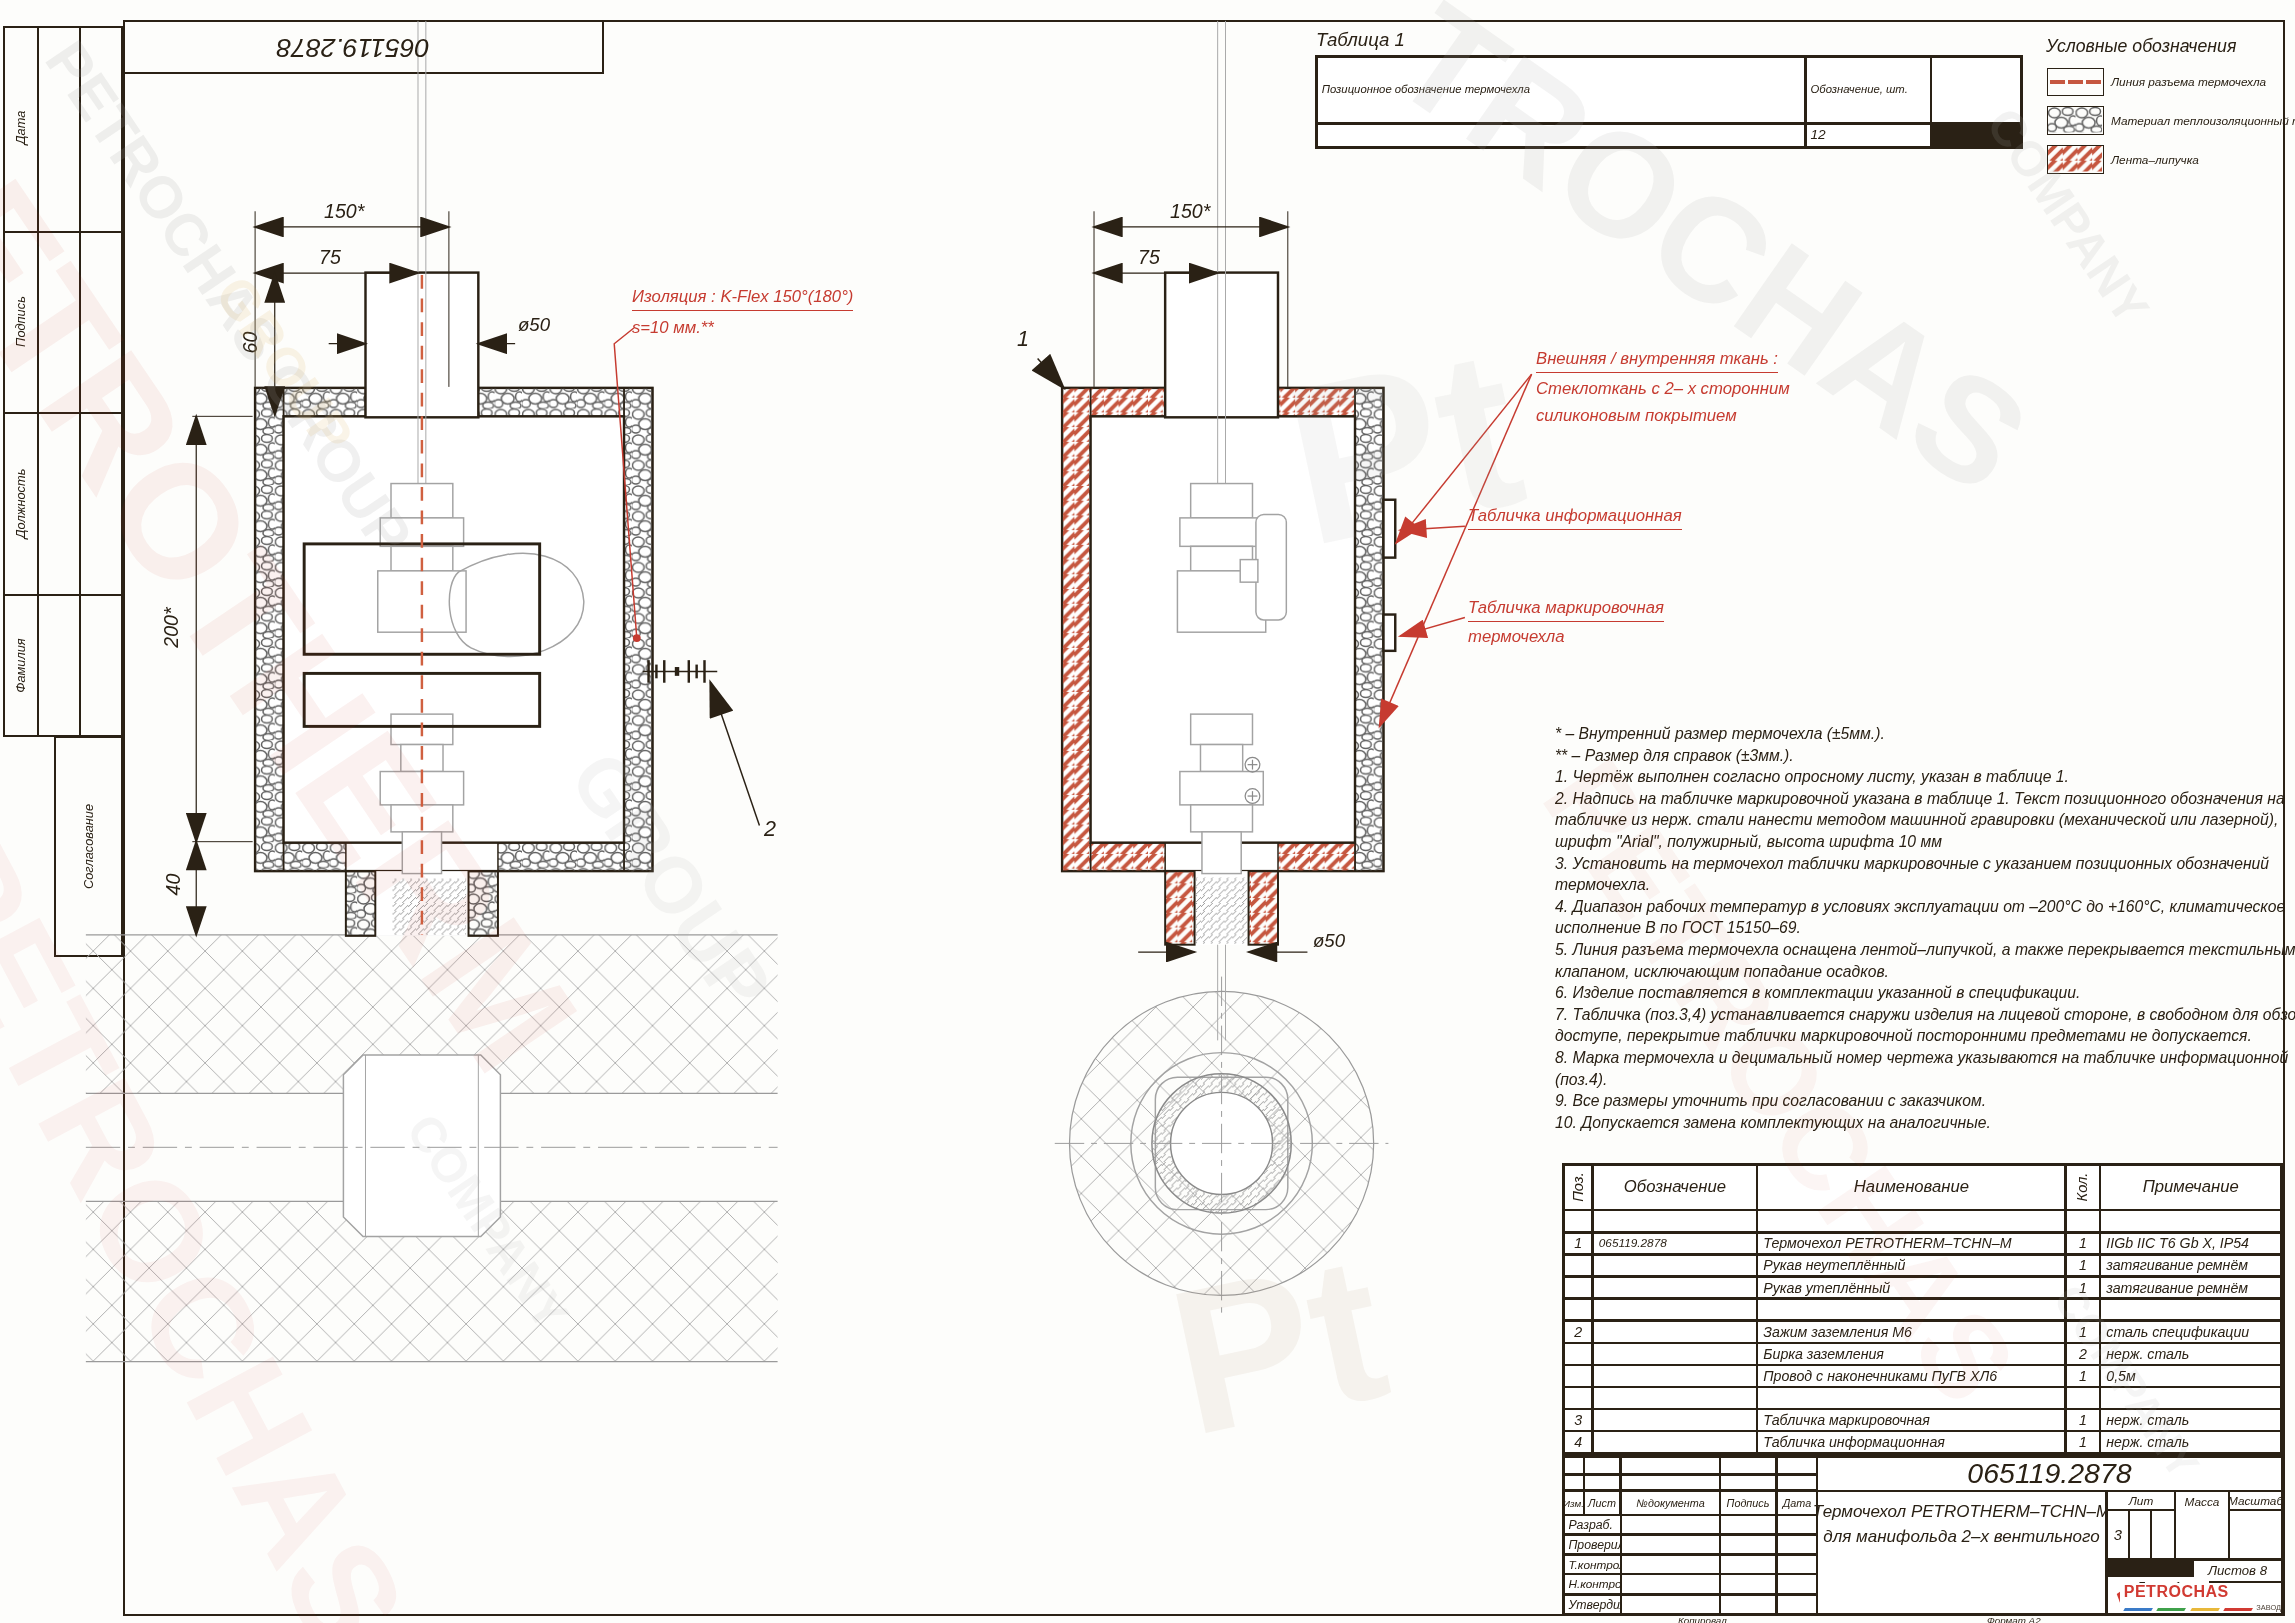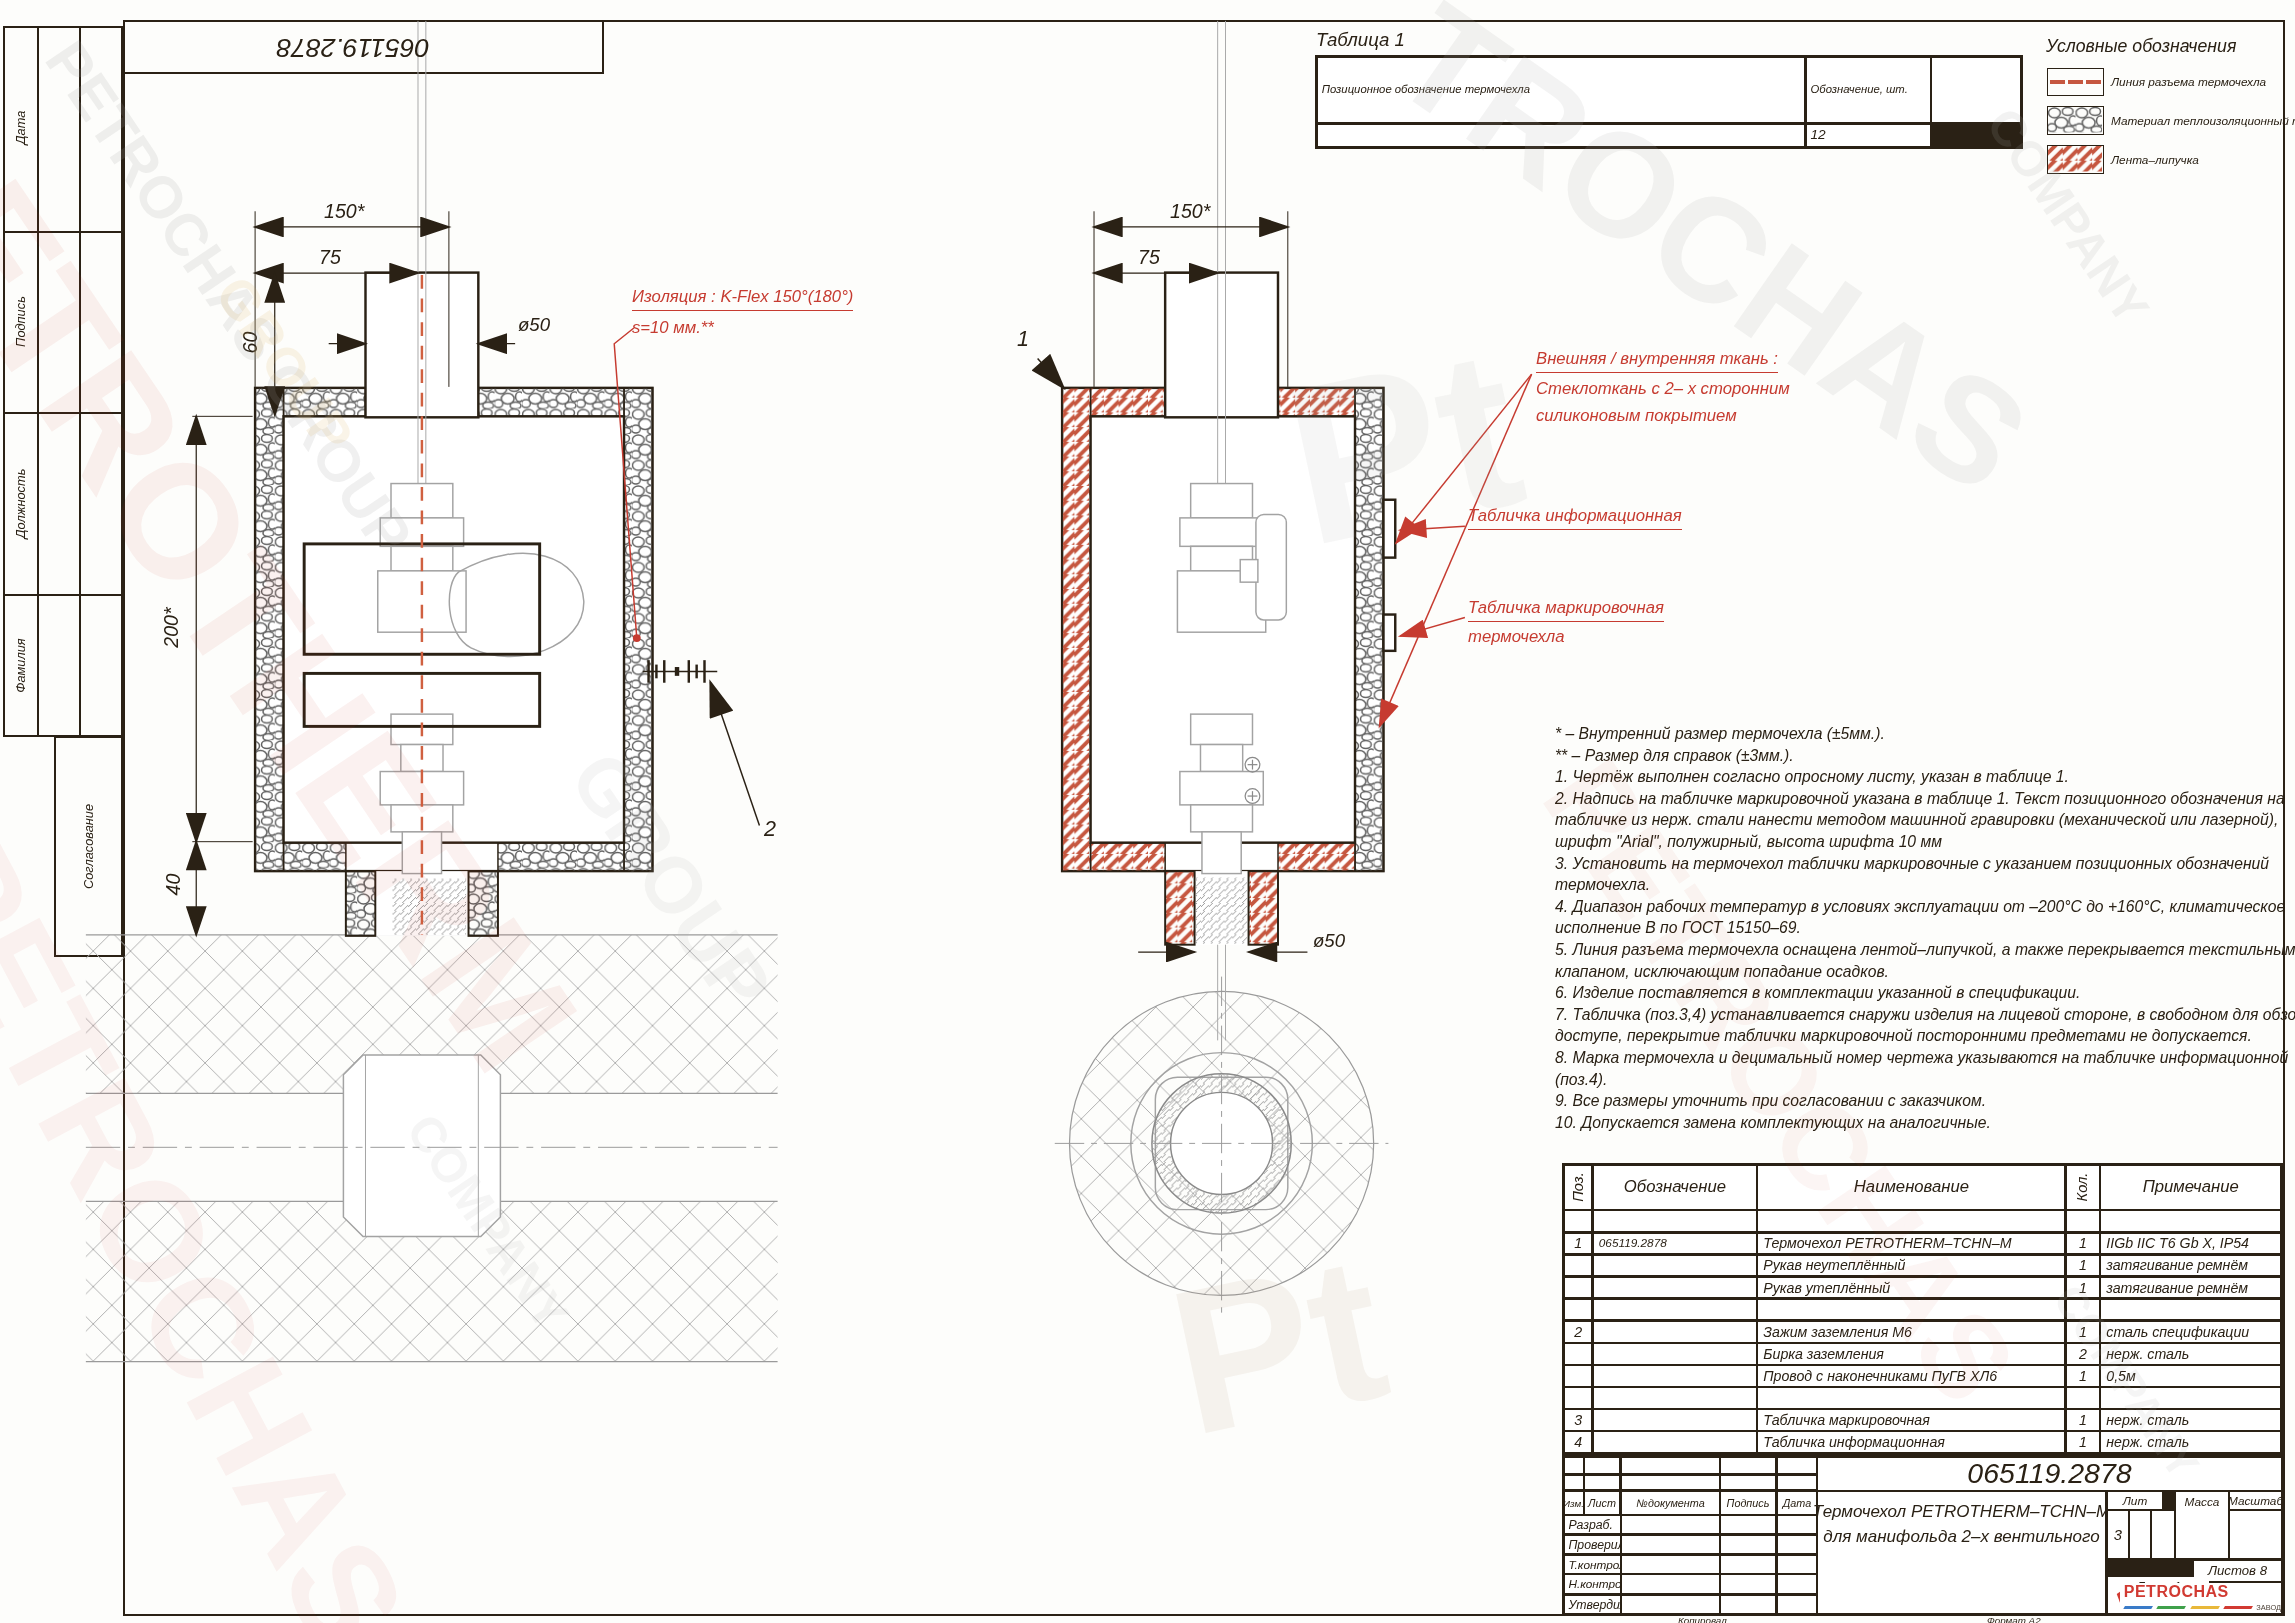--- a/index.html
+++ b/index.html
@@ -427,39 +427,39 @@
   <div class="tc" style="left:159px;top:141px;width:54px;height:17px"></div>
   <div class="tc" style="left:216px;top:141px;width:38px;height:17px"></div>
 
   <div class="tc" style="left:256px;top:2.5px;width:463px;height:32px;justify-content:center;font-size:28.5px">065119.2878</div>
 
   <div class="tc" style="left:256px;top:37px;width:287px;height:121px;flex-direction:column;justify-content:flex-start;align-items:center;padding-top:6.9px">
     <div class="g" style="font-size:17px;line-height:1.5">Термочехол PETROTHERM–TCHN–M</div>
     <div class="g" style="font-size:17px;line-height:1.5">для манифольда 2–х вентильного</div>
   </div>
 
-  <div class="tc" style="left:546px;top:37px;width:54px;height:17px;justify-content:center;font-size:11.8px">Лит</div>
+  <div class="tc" style="left:546px;top:37px;width:66px;height:17px;justify-content:center;font-size:11.8px">Лит</div>
   <div class="tc" style="left:614px;top:37px;width:52px;height:20px;justify-content:center;font-size:11.8px">Масса</div>
   <div class="tc" style="left:668px;top:37px;width:51px;height:17px;justify-content:center;font-size:11.8px">Масштаб</div>
   <div class="tc" style="left:546px;top:56px;width:19.6px;height:47px;justify-content:center;font-size:14.7px">3</div>
   <div class="tc" style="left:568px;top:56px;width:19.6px;height:47px"></div>
   <div class="tc" style="left:590px;top:56px;width:22px;height:47px"></div>
   <div class="tc" style="left:614px;top:56px;width:52px;height:47px"></div>
   <div class="tc" style="left:668px;top:56px;width:51px;height:47px"></div>
   <div class="tc" style="left:546px;top:122px;width:101px;height:19.6px;justify-content:center;font-size:13.2px">Лист 1</div>
   <div class="tc" style="left:632px;top:106px;width:87px;height:19.6px;justify-content:center;font-size:13.2px">Листов 8</div>
 
   <div class="tc" style="left:546px;top:128px;width:173px;height:30px;padding:0">
     <svg width="27.5" height="27.5" style="margin-left:4.9px" viewBox="0 0 14.9219 56">
       <path d="M8,20 L30,4 L52,14 L48,44 L20,52 Z" fill="#d13a32"></path>
       <path d="M26,12 L40,11 L30,30 Z" fill="#fff"></path>
     </svg>
     <div style="margin-left:3.9px">
       <div style="font-style:normal;font-weight:bold;font-size:16px;color:#d13a32;letter-spacing:0.5px;line-height:1">PETROCHAS</div>
-      <div style="display:flex;align-items:center;margin-top:2.5px">
+      <div style="display:flex;align-items:flex-end;margin-top:2.5px">
         <span style="width:27.5px;height:3.4px;background:#3a7bc8;transform:skewX(-30deg)"></span>
         <span style="width:27.5px;height:3.4px;background:#3fa14b;transform:skewX(-30deg);margin-left:5.9px"></span>
         <span style="width:27.5px;height:3.4px;background:#e8b83a;transform:skewX(-30deg);margin-left:5.9px"></span>
         <span style="width:27.5px;height:3.4px;background:#d13a32;transform:skewX(-30deg);margin-left:5.9px"></span>
         <span style="font-style:normal;font-size:7.4px;color:#4a3f35;margin-left:4.9px">ЗАВОД</span>
       </div>
     </div>
   </div>
 </div>
 <div class="abs g" style="left:1678px;top:1615px;font-size:9.8px;z-index:3">Копировал</div>

